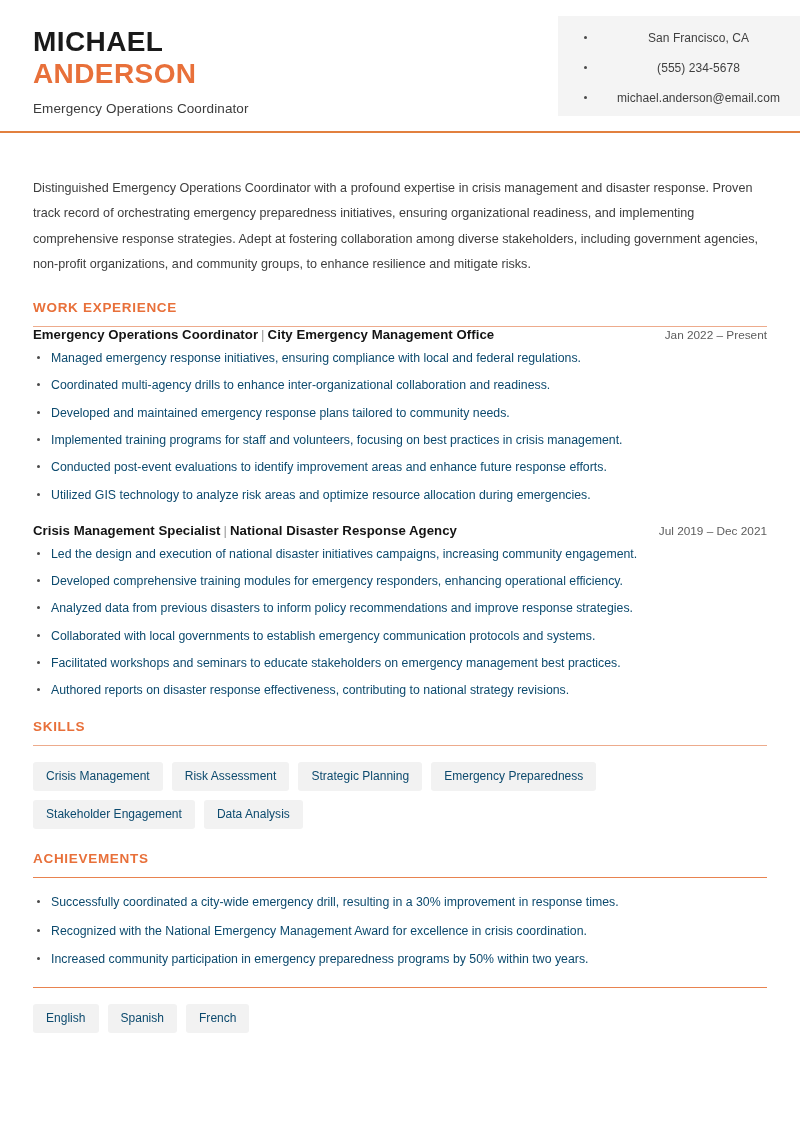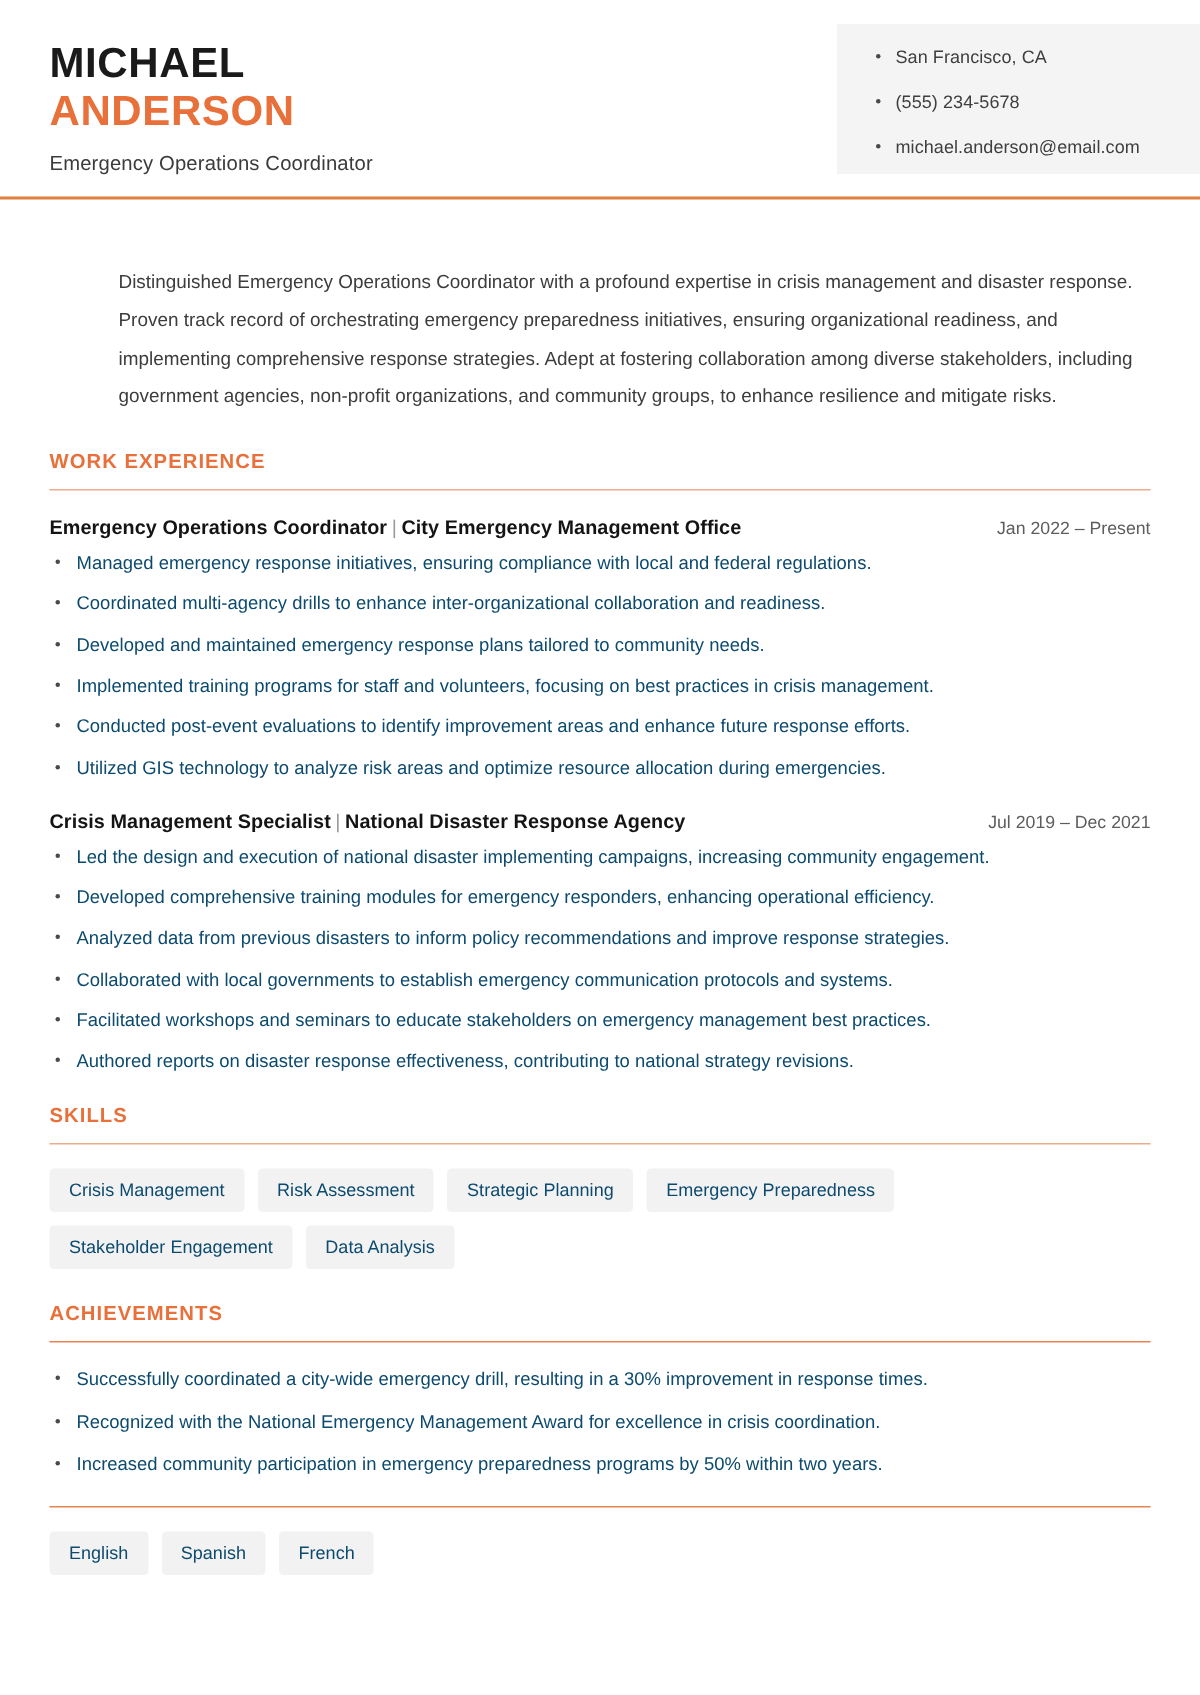--- a/index.html
+++ b/index.html
@@ -57,20 +57,21 @@
   }
 
   .contact-item {
     position: relative;
     font-size: 12px;
     color: #3f3f3f;
     line-height: 1;
     margin-bottom: 18px;
     padding-left: 13px;
     letter-spacing: 0.05px;
+    text-align: center;
   }
   .contact-item:last-child { margin-bottom: 0; }
   .contact-item::before {
     content: "";
     position: absolute;
     left: 0;
     top: 4px;
     width: 3px;
     height: 3px;
     border-radius: 50%;
@@ -92,42 +93,41 @@
   }
 
   .summary {
     margin-top: 28px;
     font-size: 12.6px;
     line-height: 2.02;
     color: #3d3d3d;
     text-align: left;
     max-width: 735px;
     letter-spacing: 0.01px;
-    margin-left: 46px;
   }
 
   
   .section { margin-top: 22px; }
 
   .section-title {
     font-size: 13.5px;
     font-weight: bold;
     color: #E8703A;
     letter-spacing: 0.7px;
   }
 
   .section-rule {
     margin-top: 11px;
     height: 1.3px;
     background: #EDAB8C;
   }
   .section-rule.strong { background: #E8834F; }
 
   
-  .entry { margin-top: 17px; }
+  .entry { }
   .entry + .entry { margin-top: 22px; }
 
   .entry-head {
     display: flex;
     justify-content: space-between;
     align-items: baseline;
   }
 
   .entry-title {
     font-size: 13.2px;
@@ -244,21 +244,21 @@
     </div>
 
     <div class="entry">
       <div class="entry-head">
         <div class="entry-title">
           <span>Crisis Management Specialist</span><span class="entry-sep">|</span><span>National Disaster Response Agency</span>
         </div>
         <div class="entry-date">Jul 2019 – Dec 2021</div>
       </div>
       <div class="bullets">
-        <div class="bullet">Led the design and execution of national disaster implementing campaigns, increasing community engagement.</div>
+        <div class="bullet">Led the design and execution of national disaster initiatives campaigns, increasing community engagement.</div>
         <div class="bullet">Developed comprehensive training modules for emergency responders, enhancing operational efficiency.</div>
         <div class="bullet">Analyzed data from previous disasters to inform policy recommendations and improve response strategies.</div>
         <div class="bullet">Collaborated with local governments to establish emergency communication protocols and systems.</div>
         <div class="bullet">Facilitated workshops and seminars to educate stakeholders on emergency management best practices.</div>
         <div class="bullet">Authored reports on disaster response effectiveness, contributing to national strategy revisions.</div>
       </div>
     </div>
   </div>
 
   <div class="section">

